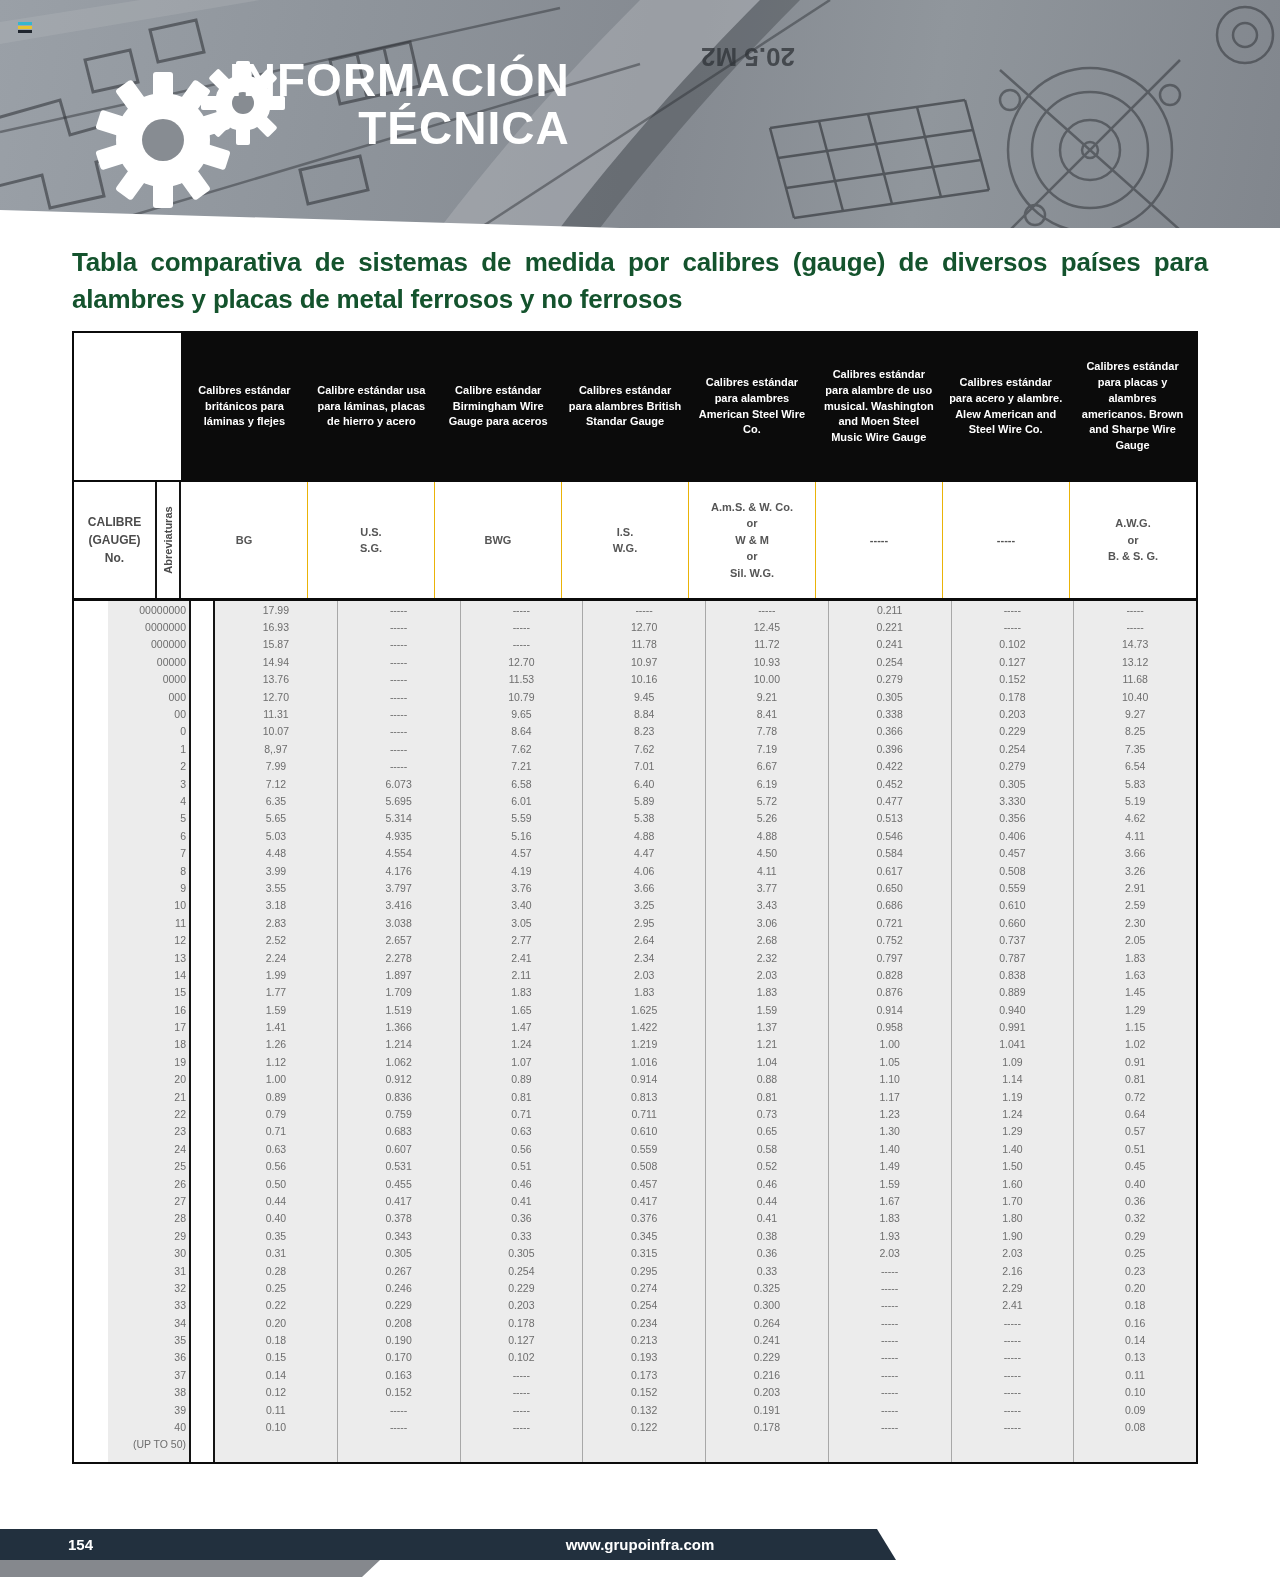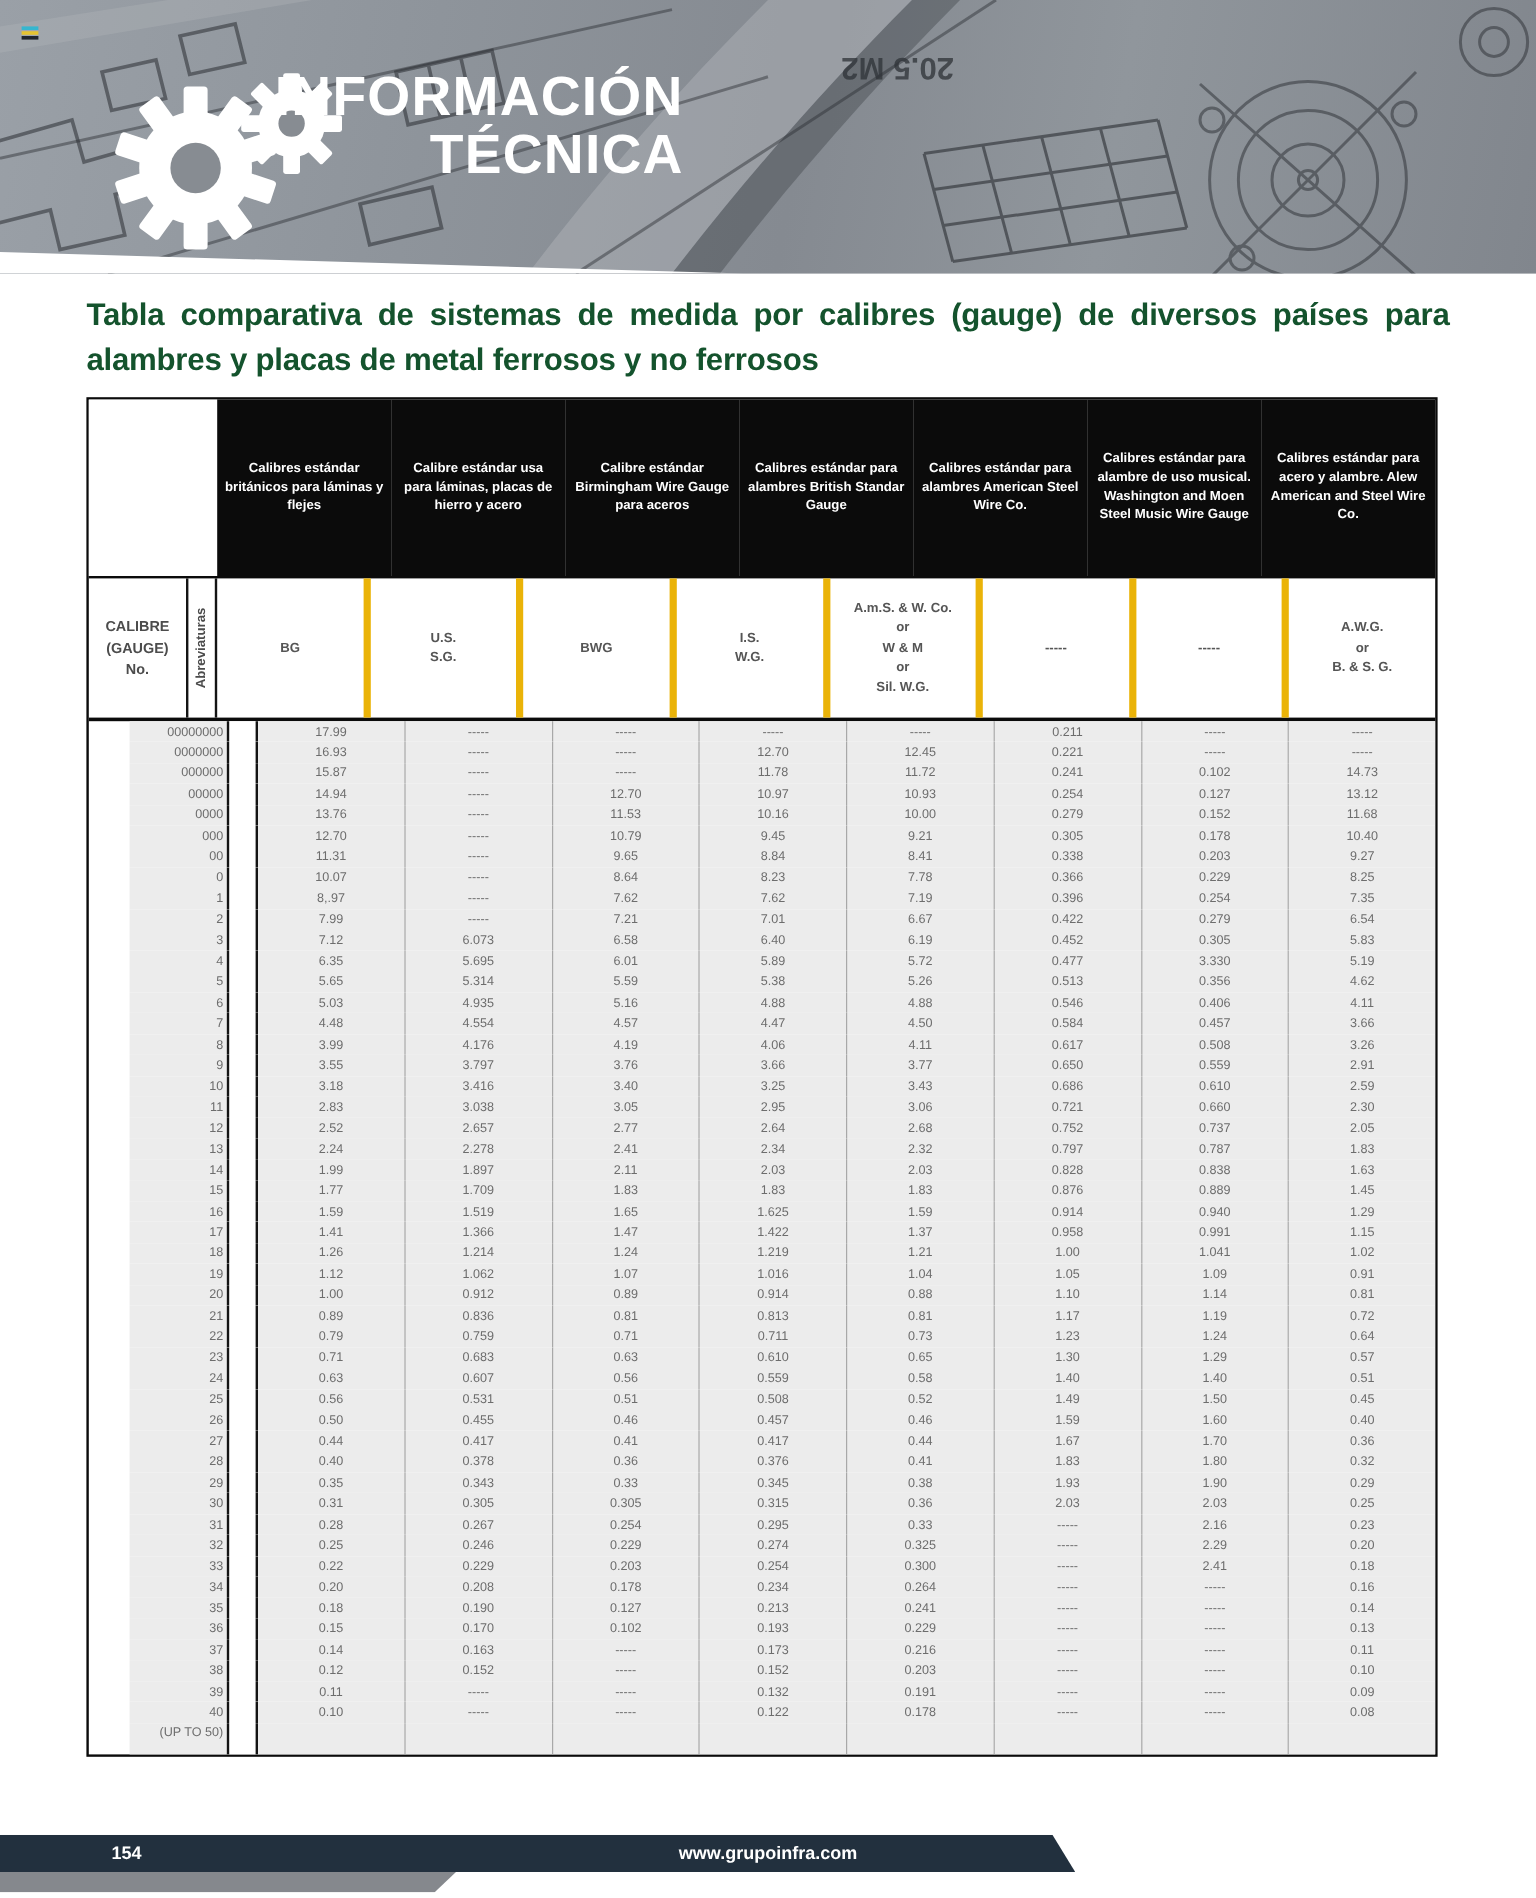--- a/index.html
+++ b/index.html
@@ -30,37 +30,37 @@
   .row2{display:flex;height:116px;border-bottom:3px solid #0b0b0b;}
   .gauge{width:81px;display:flex;align-items:center;justify-content:center;text-align:center;
          font-weight:bold;font-size:12px;color:#4c4c4c;white-space:pre-line;line-height:1.5;}
   .abbr-col{width:26px;border-left:2px solid #141414;border-right:2px solid #141414;
             position:relative;box-sizing:border-box;}
   .abbr-col span{position:absolute;left:50%;top:50%;
                  transform:translate(-50%,-50%) rotate(-90deg);
                  font-weight:bold;font-size:11px;color:#4c4c4c;white-space:nowrap;}
   .acell{flex:1 1 0;display:flex;align-items:center;justify-content:center;text-align:center;
          font-weight:bold;font-size:11px;color:#555555;white-space:pre-line;line-height:1.5;
-         border-left:6px solid #eab308;}
+         border-left:1px solid #eab308;}
   .row2 > :nth-child(3){border-left:none;}
   .trow{display:flex;height:17.4px;}
   .uprow{display:flex;height:26px;}
   .lab{width:81px;background:#ececec;font-size:10.5px;color:#6d6d6d;
        display:flex;align-items:center;justify-content:flex-end;padding-right:3px;box-sizing:border-box;margin-left:34px;}
   .uprow .lab{align-items:flex-start;padding-top:2px;}
   .gap{width:26px;background:#ffffff;border-left:2px solid #141414;border-right:2px solid #141414;
        box-sizing:border-box;}
   .dcell{flex:1 1 0;background:#ececec;font-size:10.5px;color:#6d6d6d;
          display:flex;align-items:center;justify-content:center;border-left:1px solid #a8a8a8;}
   .trow > :nth-child(3),.uprow > :nth-child(3){border-left:none;}
 
   
   .footer-bar{position:absolute;left:0;top:1529px;width:896px;height:31px;background:#22303e;
               clip-path:polygon(0 0,877px 0,896px 100%,0 100%);}
-  .footer-page{position:absolute;left:68px;top:1536px;color:#ffffff;font-weight:bold;font-size:15px;margin-left:25px;}
+  .footer-page{position:absolute;left:68px;top:1536px;color:#ffffff;font-weight:bold;font-size:15px;}
   .footer-site{position:absolute;left:0;top:1536px;width:1280px;text-align:center;
                color:#ffffff;font-weight:bold;font-size:15px;}
   .footer-gray{position:absolute;left:0;top:1560px;width:380px;height:17px;background:#85888d;
                clip-path:polygon(0 0,380px 0,362px 100%,0 100%);}
 </style>
 </head>
 <body>
 
 <div class="banner">
   <svg width="1280" height="228" viewBox="0 0 1280 228">
@@ -149,20 +149,25 @@
 <div class="gtable">
   <div class="row1" id="row1">
     <div class="corner"></div>
   <div class="hcell">Calibres estándar británicos para láminas y flejes</div>
       <div class="hcell">Calibre estándar usa para láminas, placas de hierro y acero</div>
       <div class="hcell">Calibre estándar Birmingham Wire Gauge para aceros</div>
       <div class="hcell">Calibres estándar para alambres British Standar Gauge</div>
       <div class="hcell">Calibres estándar para alambres American Steel Wire Co.</div>
       <div class="hcell">Calibres estándar para alambre de uso musical. Washington and Moen Steel Music Wire Gauge</div>
       <div class="hcell">Calibres estándar para acero y alambre. Alew American and Steel Wire Co.</div>
+      <div class="hcell">Calibres estándar para placas
+y alambres
+americanos.
+Brown and Sharpe
+Wire Gauge</div>
     </div>
   <div class="row2" id="row2">
     <div class="gauge">CALIBRE
 (GAUGE)
 No.</div>
     <div class="abbr-col">
       <span>Abreviaturas</span>
     </div>
   <div class="acell">BG</div>
       <div class="acell">U.S.

